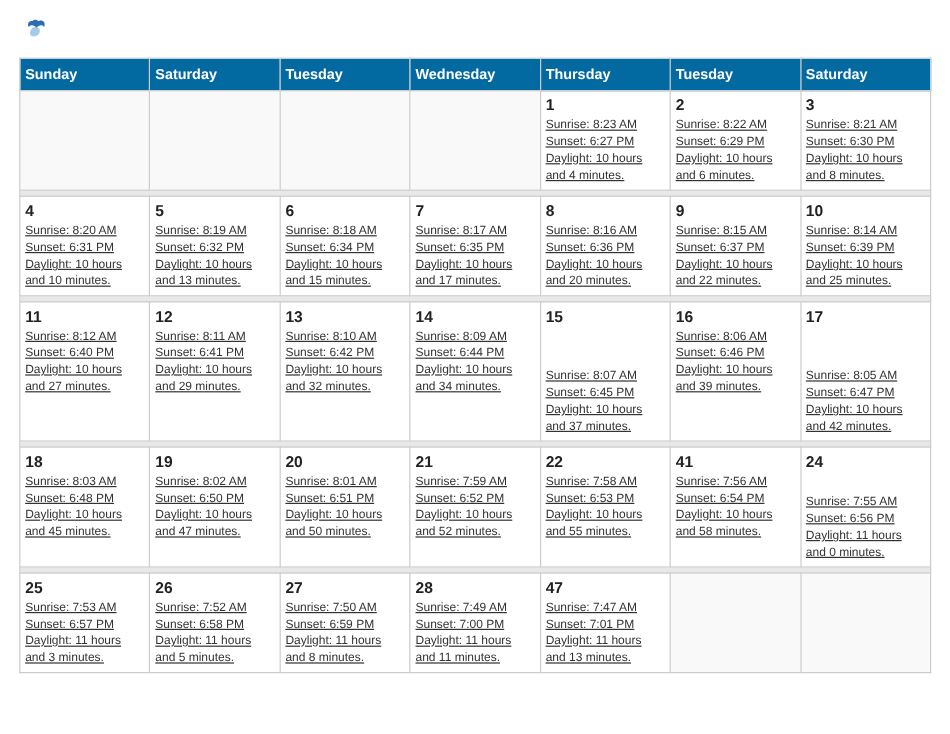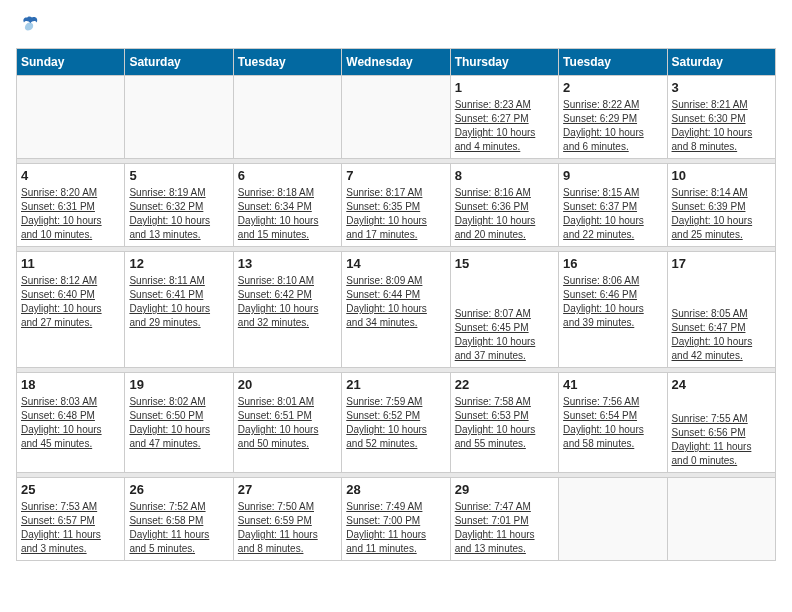--- a/index.html
+++ b/index.html
@@ -334,21 +334,21 @@
 and 8 minutes.</div>
         </td>
         <td>
           <div class="day-number">28</div>
           <div class="day-info" style="white-space: pre-line;">Sunrise: 7:49 AM
 Sunset: 7:00 PM
 Daylight: 11 hours
 and 11 minutes.</div>
         </td>
         <td>
-          <div class="day-number">29</div>
+          <div class="day-number">47</div>
           <div class="day-info" style="white-space: pre-line;">Sunrise: 7:47 AM
 Sunset: 7:01 PM
 Daylight: 11 hours
 and 13 minutes.</div>
         </td>
         <td class="empty"></td>
         <td class="empty"></td>
       </tr>
     </tbody>
 </table>

